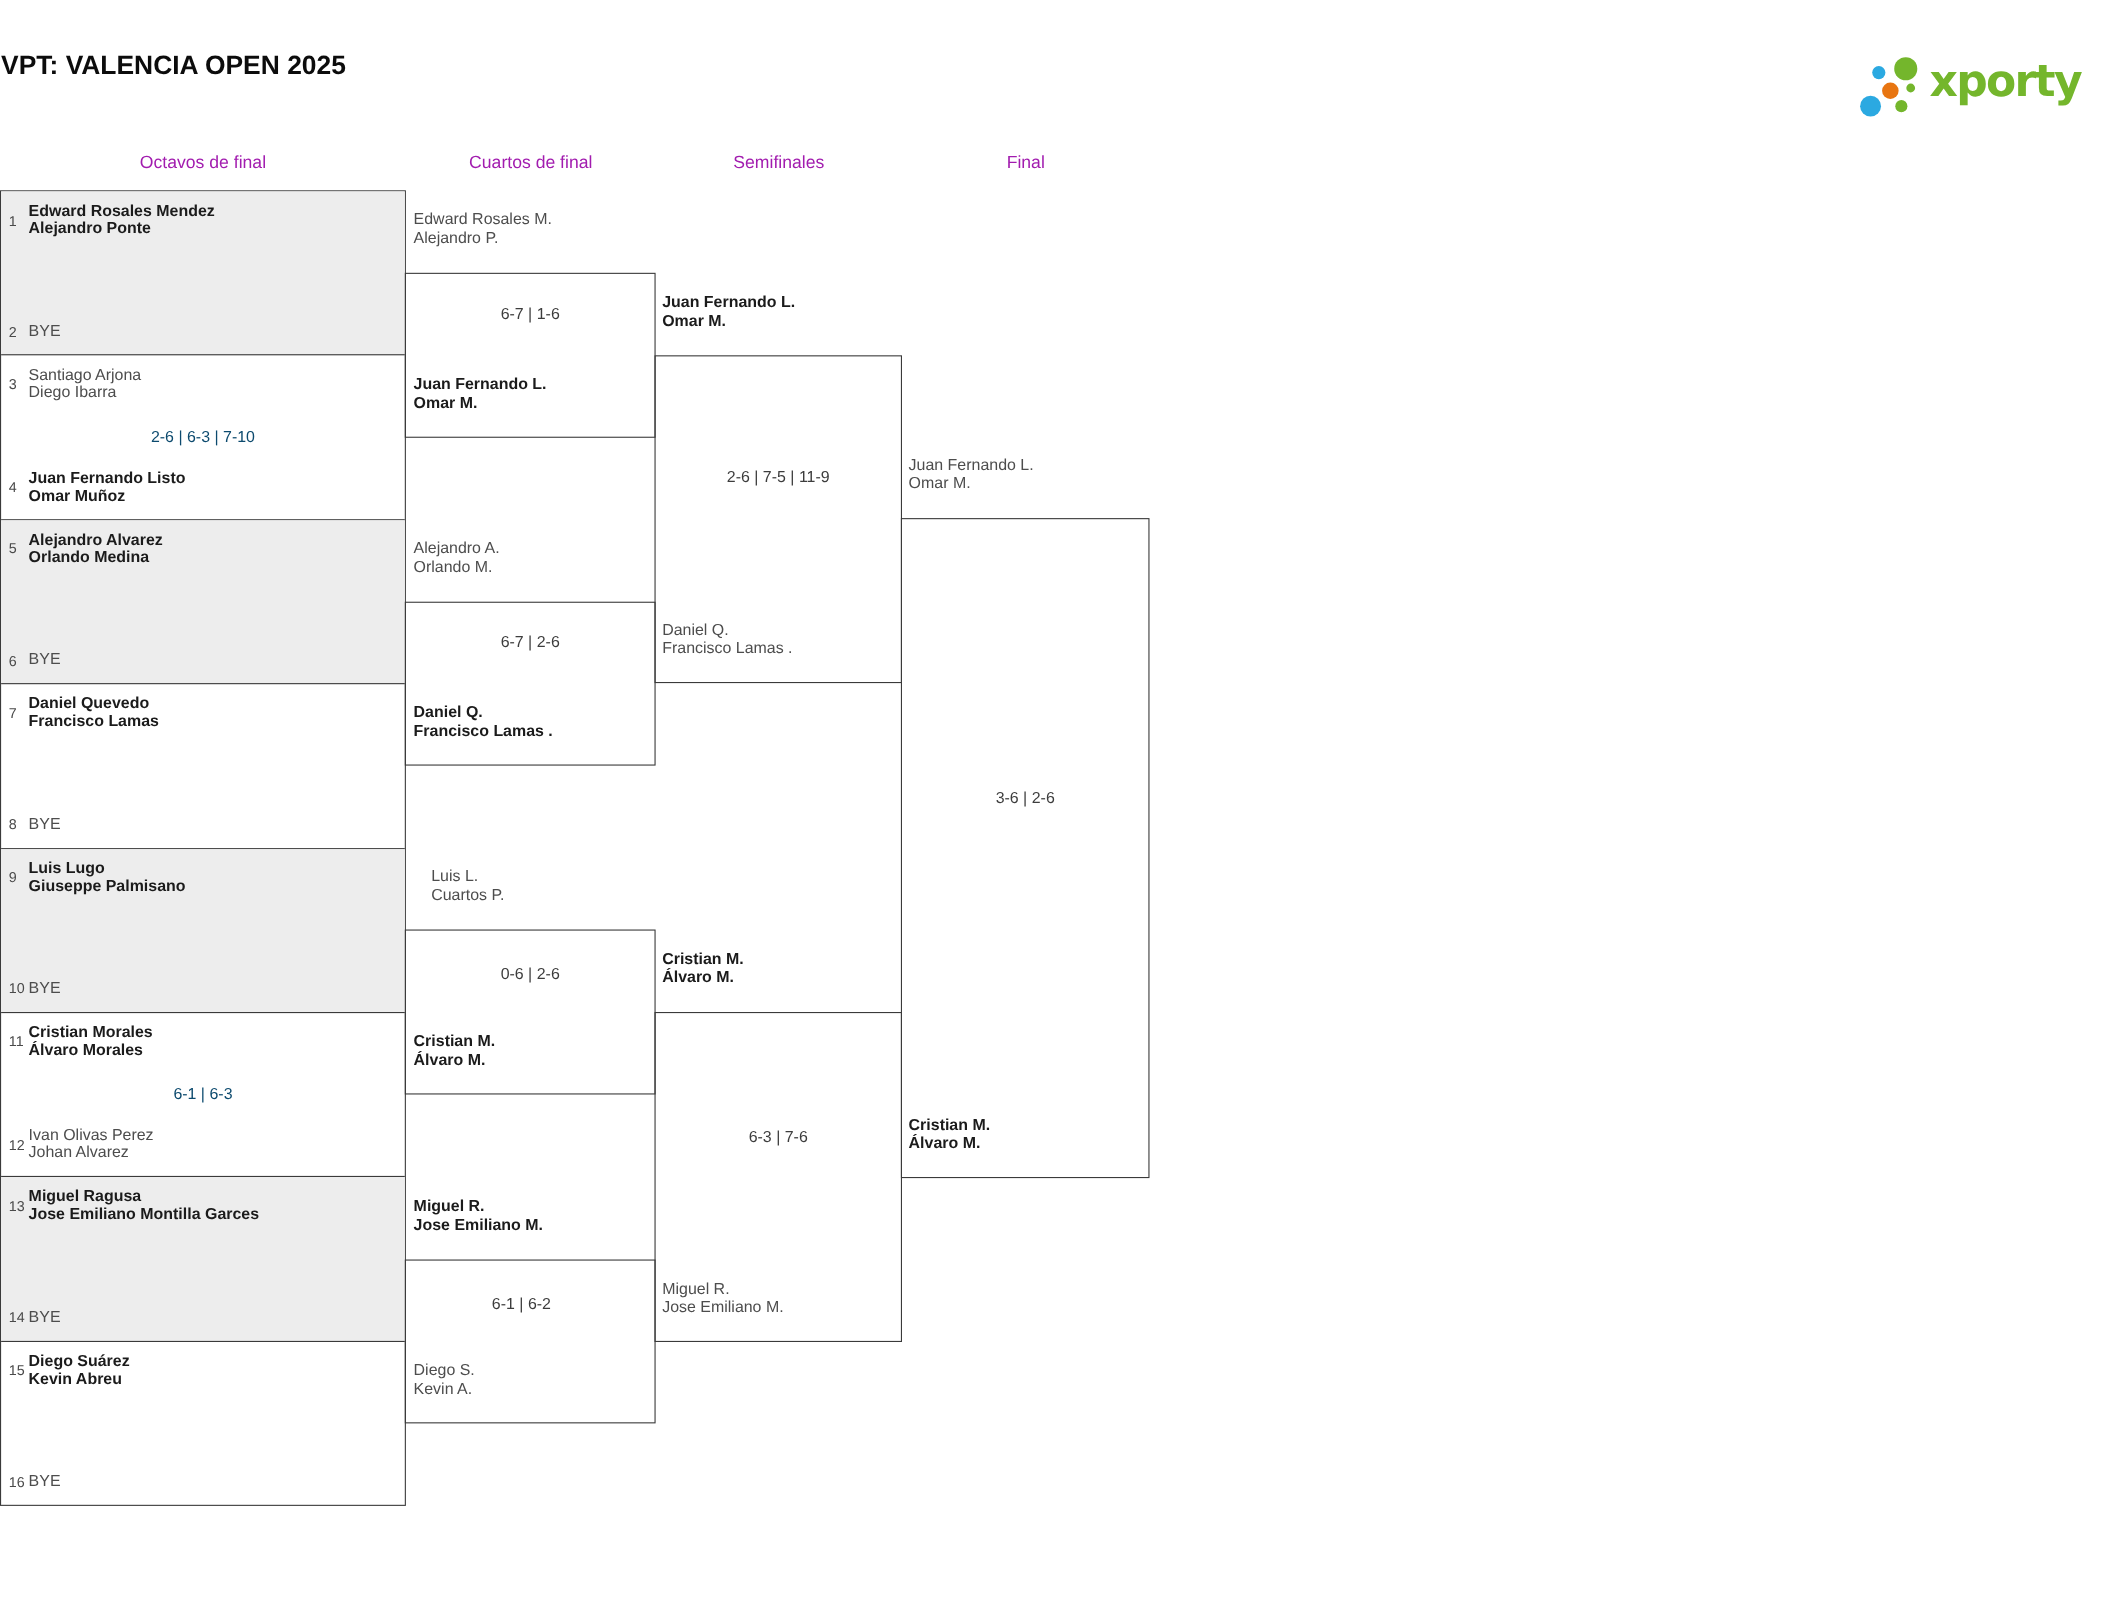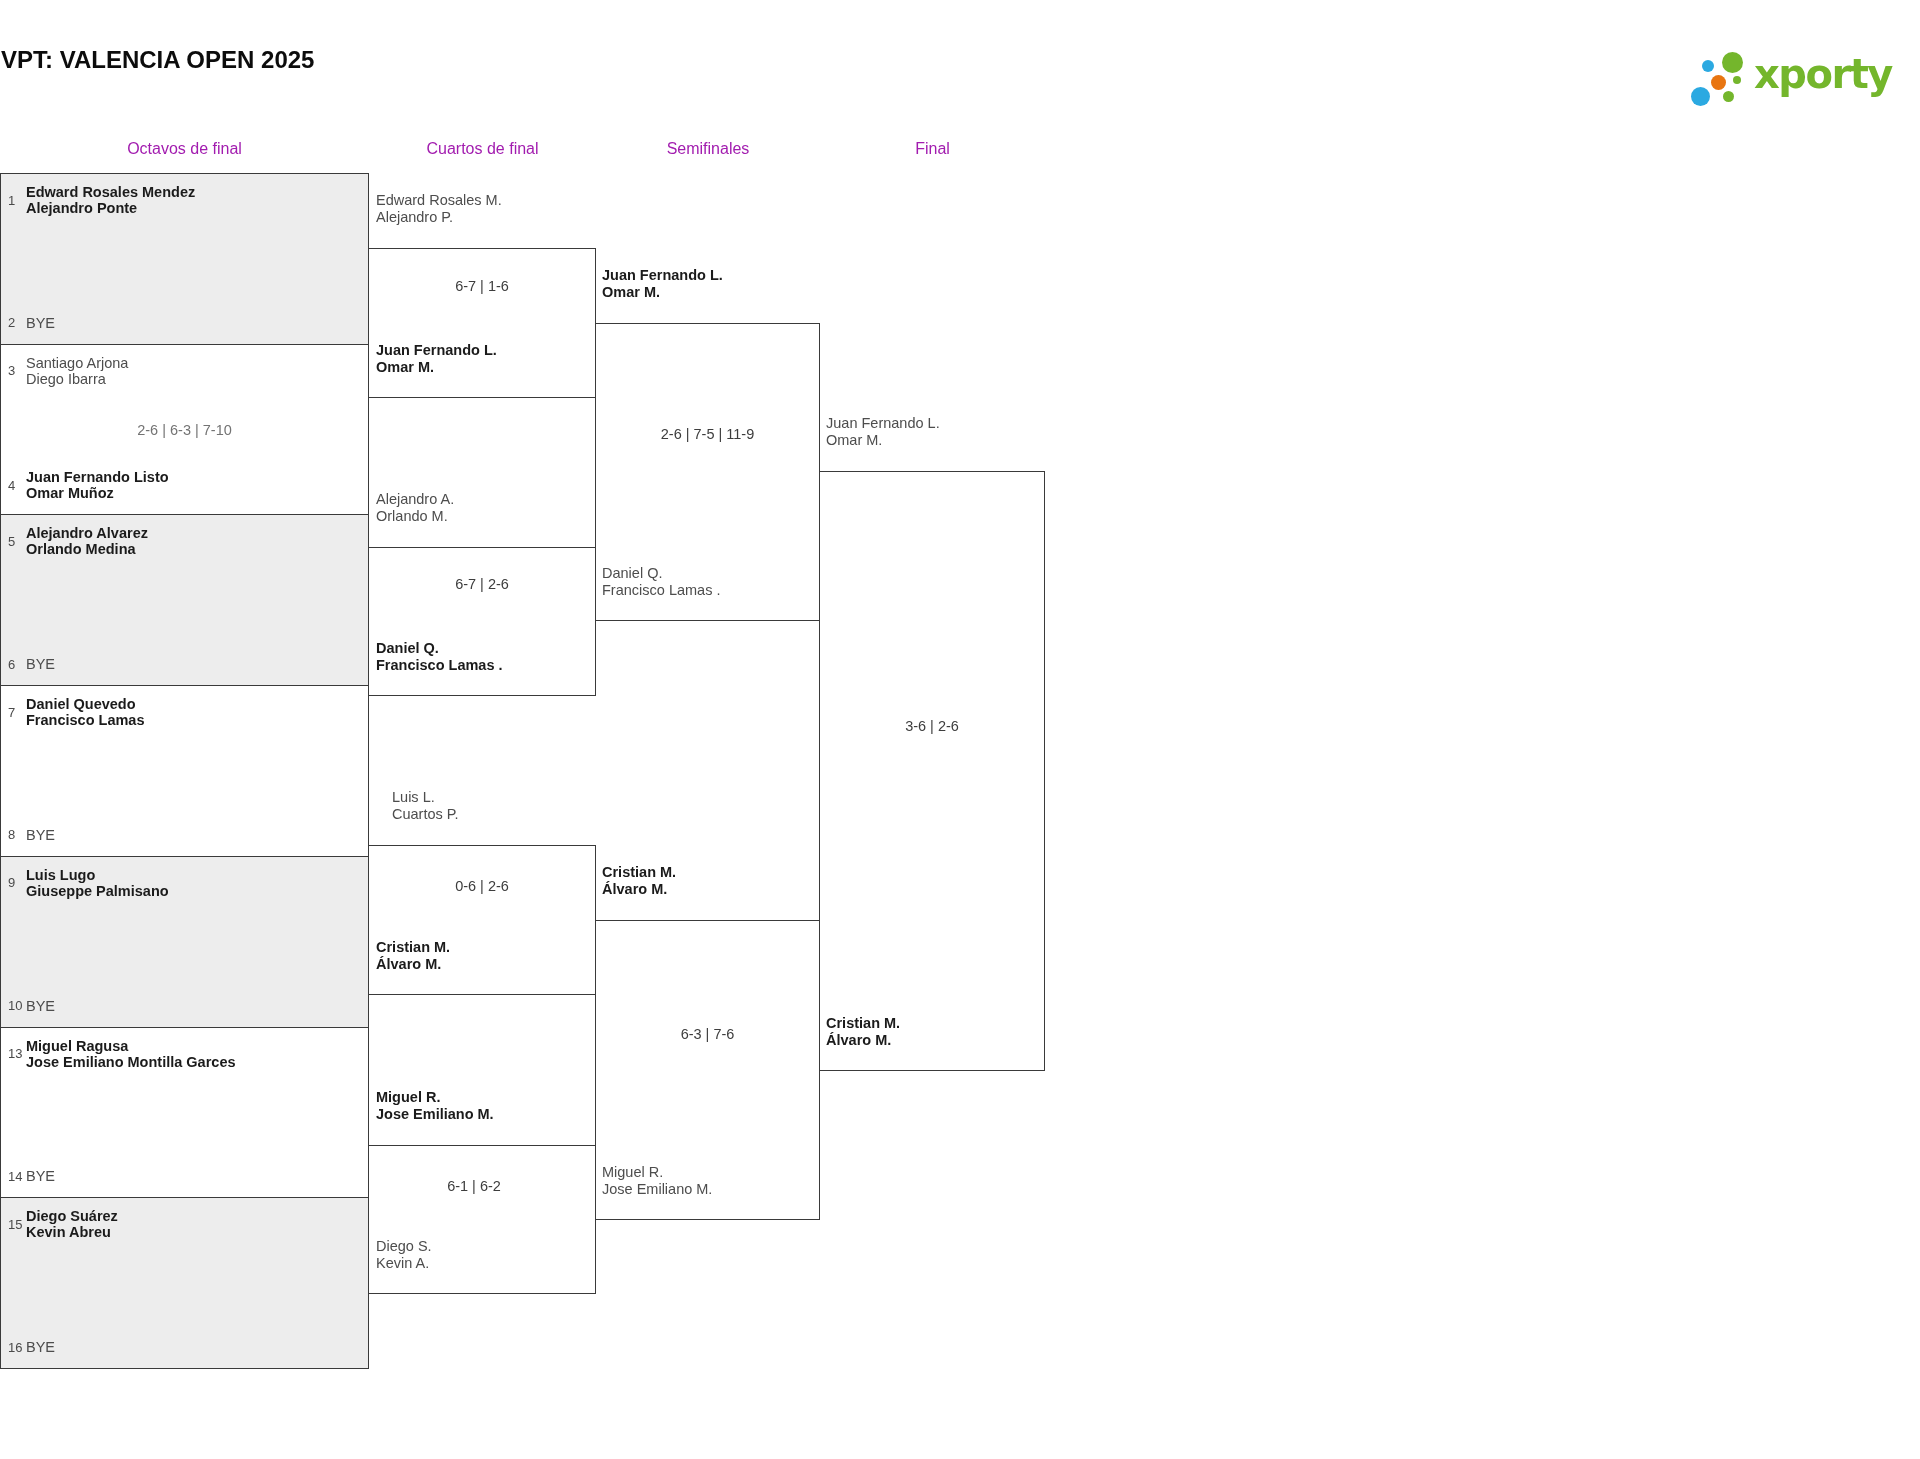--- a/index.html
+++ b/index.html
@@ -28,21 +28,21 @@
   .r16-match{position:relative;flex:1;border-bottom:1px solid #3a3a3a;}
   .r16-match:last-child{border-bottom:none;}
   .r16-match:nth-child(odd){background:#ededed;}
   .prow{position:absolute;left:7px;display:flex;align-items:center;}
   .prow.top{top:10px;}
   .prow.bottom{bottom:13px;}
   .seed{flex:0 0 18px;width:18px;font-size:13px;color:#4a4a4a;}
   .tname{font-size:14.5px;line-height:16px;color:#4d4d4d;white-space:nowrap;}
   .tname.w{font-weight:bold;color:#1b1b1b;}
   .score{position:absolute;left:0;right:0;top:50%;transform:translateY(-50%);
-         text-align:center;font-size:14.5px;color:#737373;}
+         text-align:center;font-size:14.5px;color:#0c4a6e;}
 
   
   .mbox{position:absolute;border:1px solid #3a3a3a;box-sizing:border-box;background:transparent;}
   .tlabel{position:absolute;font-size:14.5px;line-height:17px;color:#4d4d4d;white-space:nowrap;}
   .tlabel.w{font-weight:bold;color:#1b1b1b;}
   .rscore{position:absolute;text-align:center;font-size:14.5px;color:#3d3d3d;}
 </style>
 </head>
 <body>
 
@@ -152,20 +152,37 @@
       <div class="score"></div>
       <div class="prow bottom">
         <span class="seed">10</span>
         <div class="tname">
           <div>BYE</div>
           <div></div>
         </div>
       </div>
     </div>
 
+    <div class="r16-match">
+      <div class="prow top">
+        <span class="seed">11</span>
+        <div class="tname w">
+          <div>Cristian Morales</div>
+          <div>Álvaro Morales</div>
+        </div>
+      </div>
+      <div class="score">6-1 | 6-3</div>
+      <div class="prow bottom">
+        <span class="seed">12</span>
+        <div class="tname">
+          <div>Ivan Olivas Perez</div>
+          <div>Johan Alvarez</div>
+        </div>
+      </div>
+    </div>
 
     <div class="r16-match">
       <div class="prow top">
         <span class="seed">13</span>
         <div class="tname w">
           <div>Miguel Ragusa</div>
           <div>Jose Emiliano Montilla Garces</div>
         </div>
       </div>
       <div class="score"></div>

